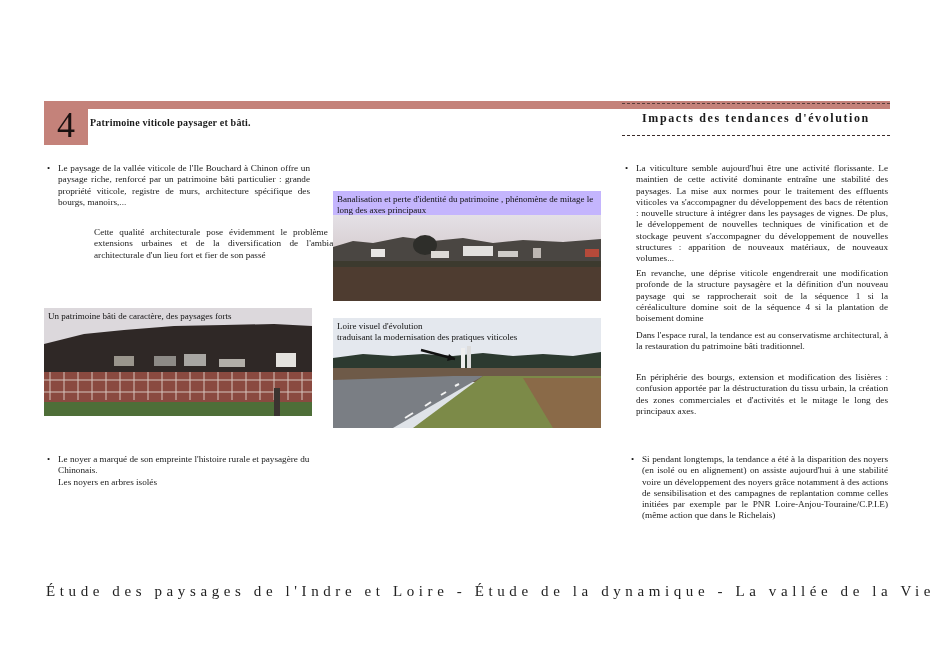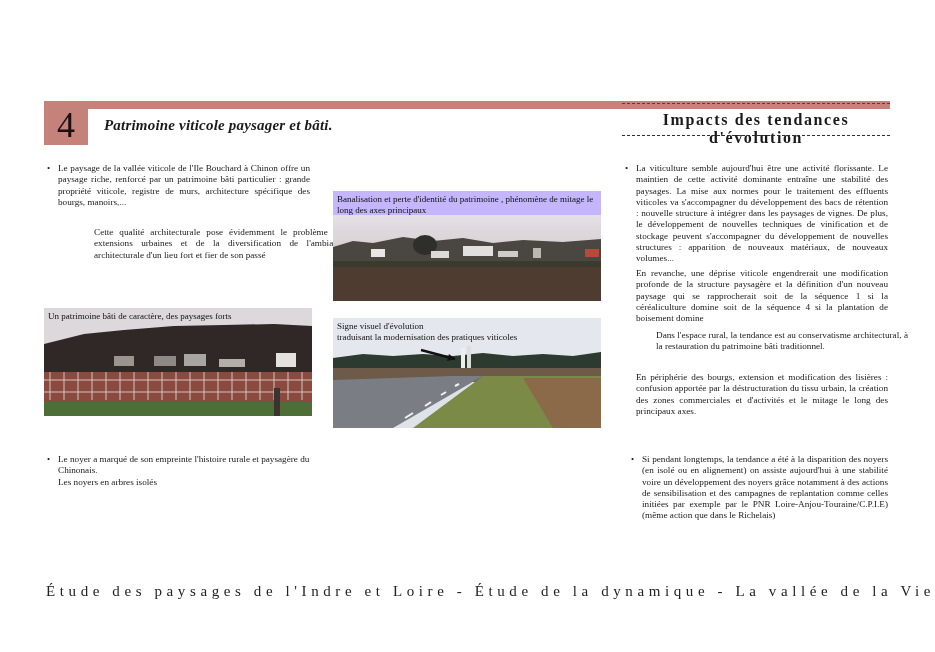--- a/index.html
+++ b/index.html
@@ -4,25 +4,25 @@
 <style>
   html, body { margin:0; padding:0; }
   body { width:935px; height:652px; background:#ffffff; position:relative; overflow:hidden;
          font-family:"Liberation Serif","DejaVu Serif",serif; color:#1a1a1a; }
   .abs { position:absolute; }
 
   
   .band { left:44px; top:101px; width:846px; height:8px; background:#c4827a; }
   .num-box { left:44px; top:101px; width:44px; height:44px; background:#c4827a; }
   .num { left:44px; top:105px; width:44px; text-align:center; font-size:36px; line-height:40px; color:#1a1010; }
-  .title { left:104px; top:117px; font-size:15px; font-weight:bold; letter-spacing:0.2px;font-style:italic; }
+  .title { left:90px; top:117px; font-size:10px; font-weight:bold; letter-spacing:0.2px; }
 
   .dash { height:0; border-top:1.5px dashed #3a2a28; }
   .dash-top { left:622px; top:103px; width:268px; border-top-color:#5a3d3a; }
-  .impacts { left:622px; top:111px; width:268px; text-align:center; font-size:16px; font-weight:bold; letter-spacing:1.6px; }
+  .impacts { left:622px; top:111px; width:268px; text-align:center; font-size:12px; font-weight:bold; letter-spacing:1.6px; }
   .dash-bot { left:622px; top:135px; width:268px; }
 
   .txt { font-size:9.2px; line-height:11.3px; }
   .just { text-align:justify; }
   .bullet { position:absolute; left:-11px; top:0; font-size:9px; }
 
   .photo { overflow:hidden; }
   .cap { position:absolute; left:4px; top:3px; font-size:9px; line-height:11px; color:#111; z-index:2; }
 
   .footer { left:46px; top:583px; font-size:15px; letter-spacing:4.6px; color:#222; white-space:nowrap; }
@@ -108,21 +108,21 @@
       <line x1="0" y1="72" x2="268" y2="72"></line>
         <line x1="0" y1="84" x2="268" y2="84"></line>
     </g>
     <rect x="0" y="94" width="268" height="14" fill="#4e6e38"></rect>
     <rect x="230" y="80" width="6" height="28" fill="#3a3430"></rect>
   </svg>
 </div>
 
 <div class="abs photo" style="left:333px; top:318px; width:268px; height:110px; background:#dfe3e8;">
   <div class="cap" style="width:262px;">
-    <div>Signe visuel d'évolution</div>
+    <div>Loire visuel d'évolution</div>
     <div>traduisant la modernisation des pratiques viticoles</div>
   </div>
   <svg width="268" height="110" viewBox="0 0 268 110" style="position:absolute;left:0;top:0">
     <rect x="0" y="0" width="268" height="48" fill="#e4e8ee"></rect>
     <path d="M0,40 L30,36 L60,38 L90,36 L120,38 L150,35 L180,38 L210,36 L240,38 L268,34 L268,52 L0,52 Z" fill="#2c3a30"></path>
     <rect x="128" y="30" width="4" height="20" fill="#eeeeee"></rect>
     <rect x="134" y="28" width="4" height="22" fill="#dddddd"></rect>
     <line x1="88" y1="32" x2="122" y2="41" stroke="#111" stroke-width="2.5"></line>
     <polygon points="122,41 116,36 114,43" fill="#111"></polygon>
     <rect x="0" y="50" width="268" height="14" fill="#6e5a48"></rect>
@@ -136,20 +136,20 @@
         <line x1="122" y1="68" x2="126" y2="66"></line>
     </g>
   </svg>
 </div>
 
 <div class="abs txt just" style="left:636px; top:163px; width:252px;">
   <span class="bullet">•</span>
   <span>La viticulture semble aujourd'hui être une activité florissante. Le maintien de cette activité dominante entraîne une stabilité des paysages. La mise aux normes pour le traitement des effluents viticoles va s'accompagner du développement des bacs de rétention : nouvelle structure à intégrer dans les paysages de vignes. De plus, le développement de nouvelles techniques de vinification et de stockage peuvent s'accompagner du développement de nouvelles structures : apparition de nouveaux matériaux, de nouveaux volumes...</span>
 </div>
 <div class="abs txt just" style="left:636px; top:268px; width:252px;">En revanche, une déprise viticole engendrerait une modification profonde de la structure paysagère et la définition d'un nouveau paysage qui se rapprocherait soit de la séquence 1 si la céréaliculture domine soit de la séquence 4 si la plantation de boisement domine</div>
-<div class="abs txt just" style="left:636px; top:330px; width:252px;margin-left:20px;">Dans l'espace rural, la tendance est au conservatisme architectural, à la restauration du patrimoine bâti traditionnel.</div>
+<div class="abs txt just" style="left:636px; top:330px; width:252px;">Dans l'espace rural, la tendance est au conservatisme architectural, à la restauration du patrimoine bâti traditionnel.</div>
 <div class="abs txt just" style="left:636px; top:372px; width:252px;">En périphérie des bourgs, extension et modification des lisières : confusion apportée par la déstructuration du tissu urbain, la création des zones commerciales et d'activités et le mitage le long des principaux axes.</div>
 <div class="abs txt just" style="left:642px; top:454px; width:246px;">
   <span class="bullet">•</span>
   <span>Si pendant longtemps, la tendance a été à la disparition des noyers (en isolé ou en alignement) on assiste aujourd'hui à une stabilité voire un développement des noyers grâce notamment à des actions de sensibilisation et des campagnes de replantation comme celles initiées par exemple par le PNR Loire-Anjou-Touraine/C.P.I.E) (même action que dans le Richelais)</span>
 </div>
 
 <div class="abs footer">Étude des paysages de l'Indre et Loire - Étude de la dynamique - La vallée de la Vienne - Page 320</div>
 
 </body></html>

